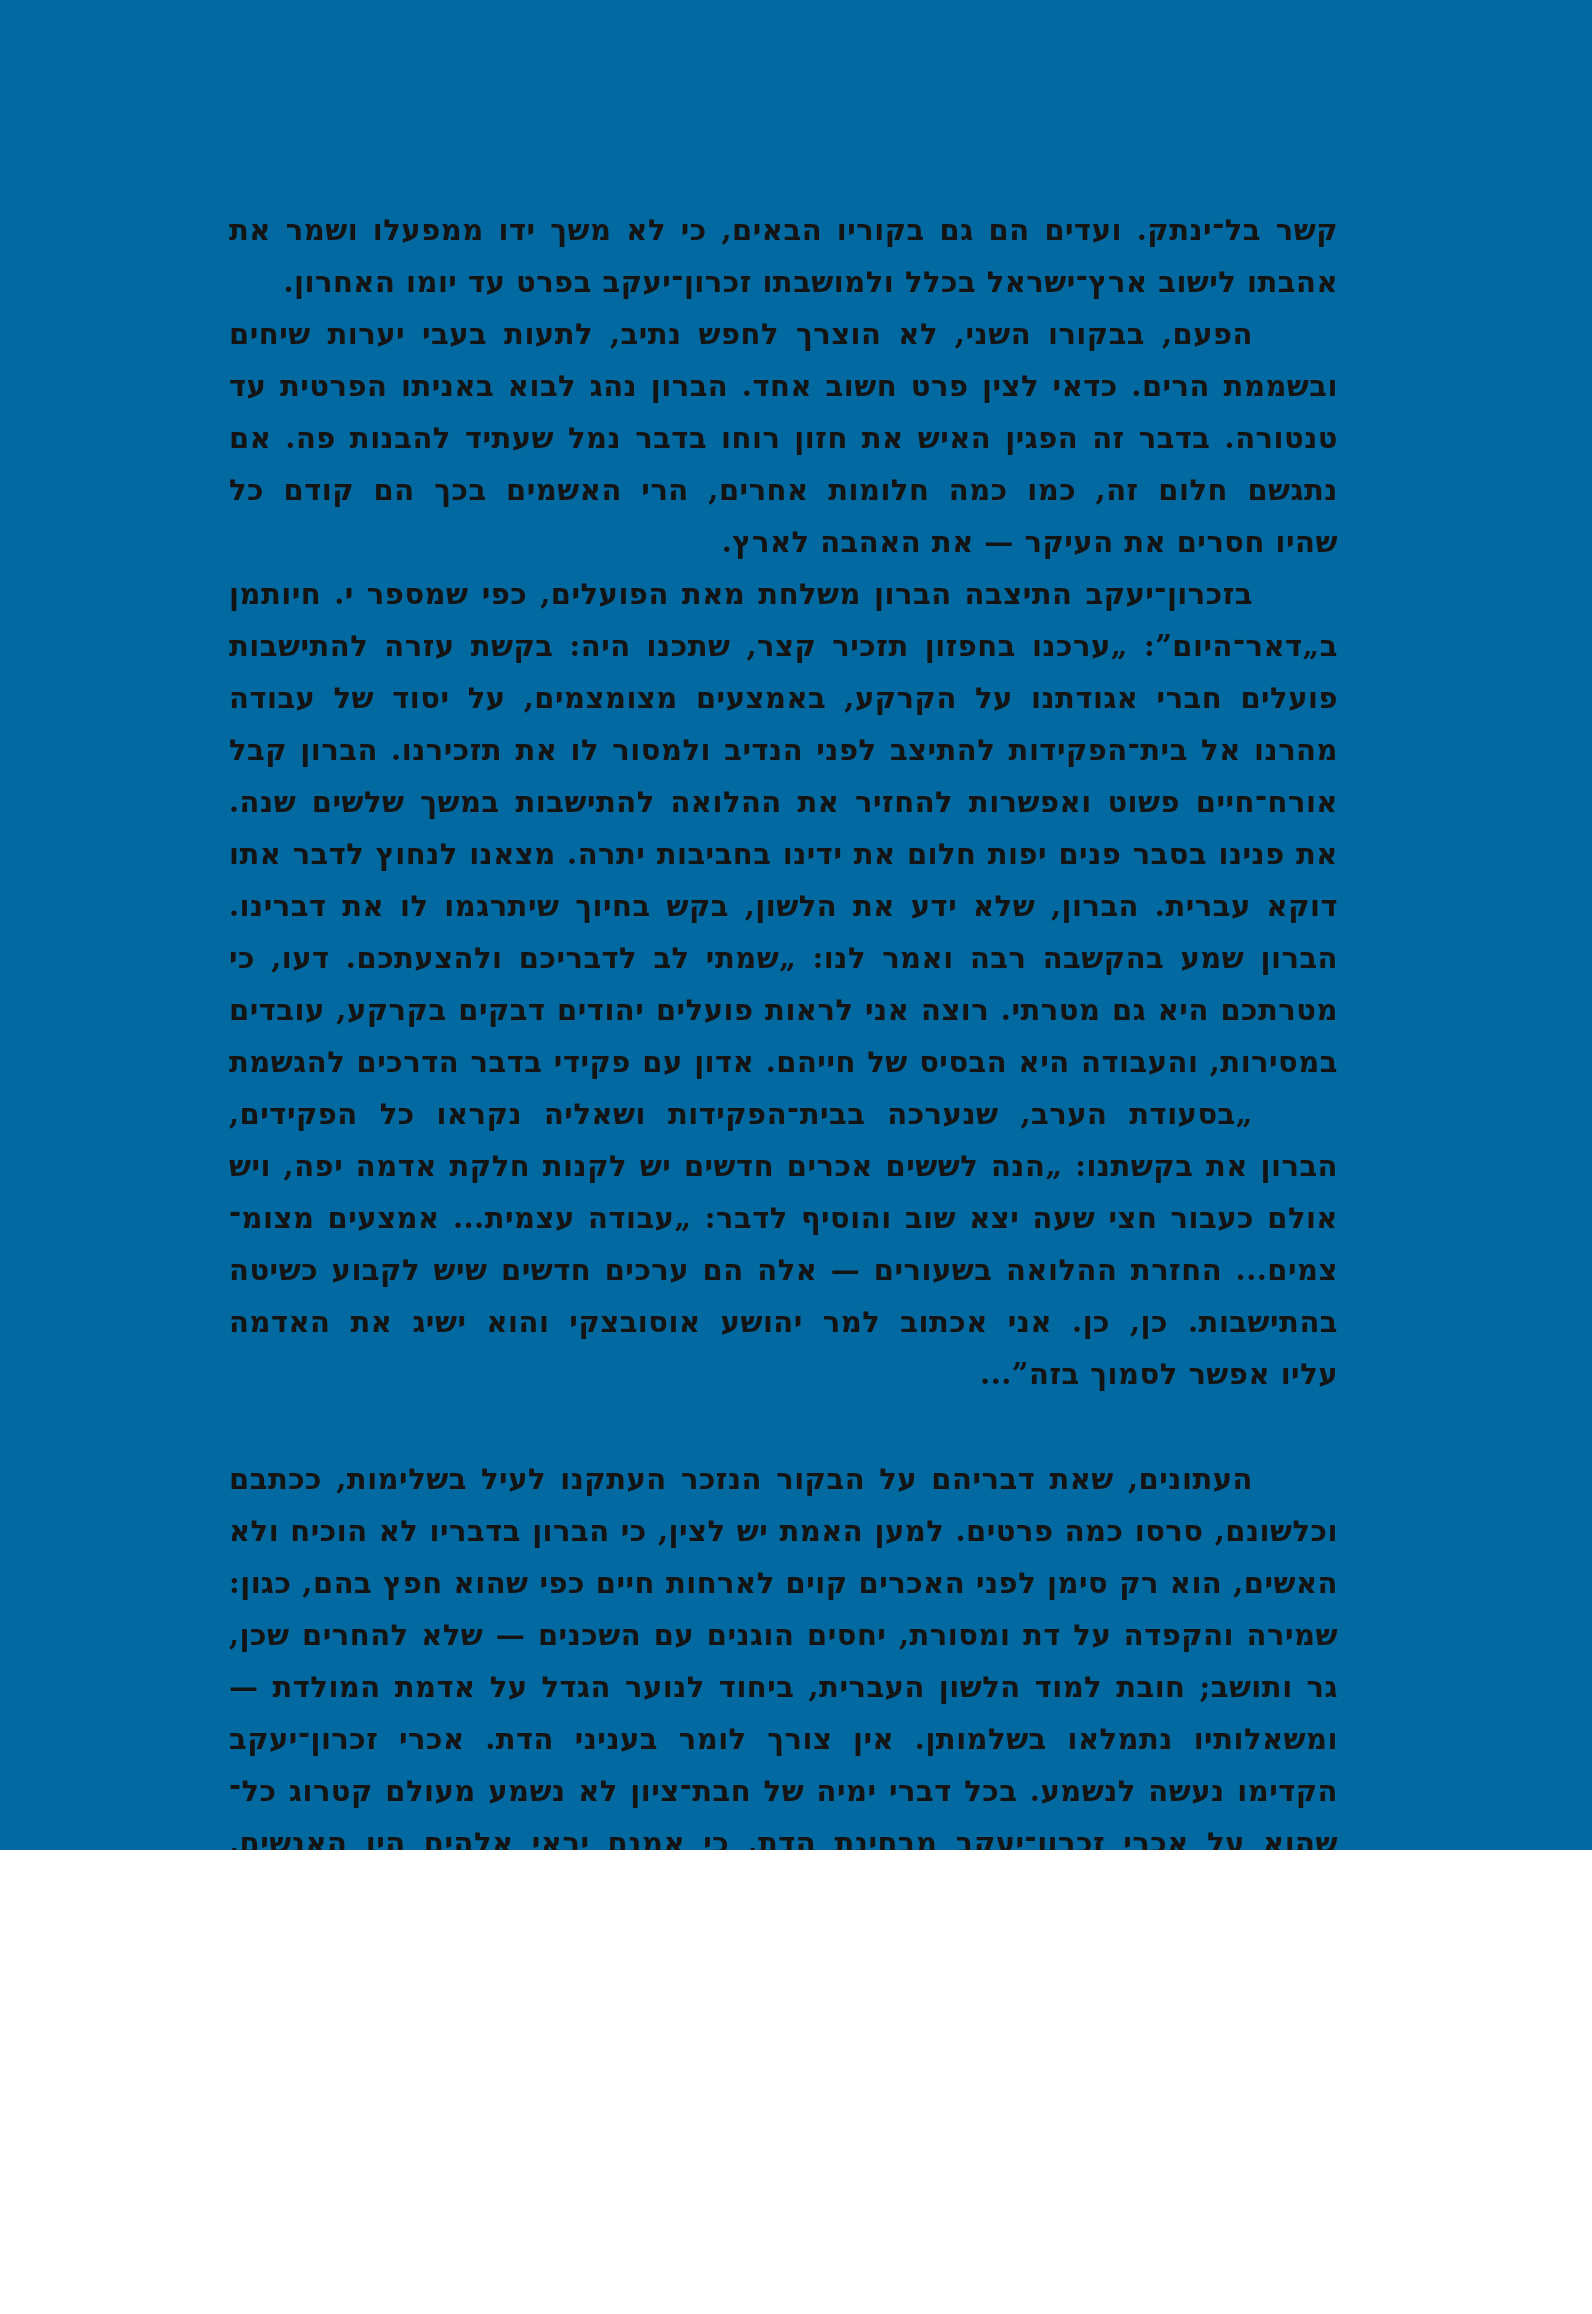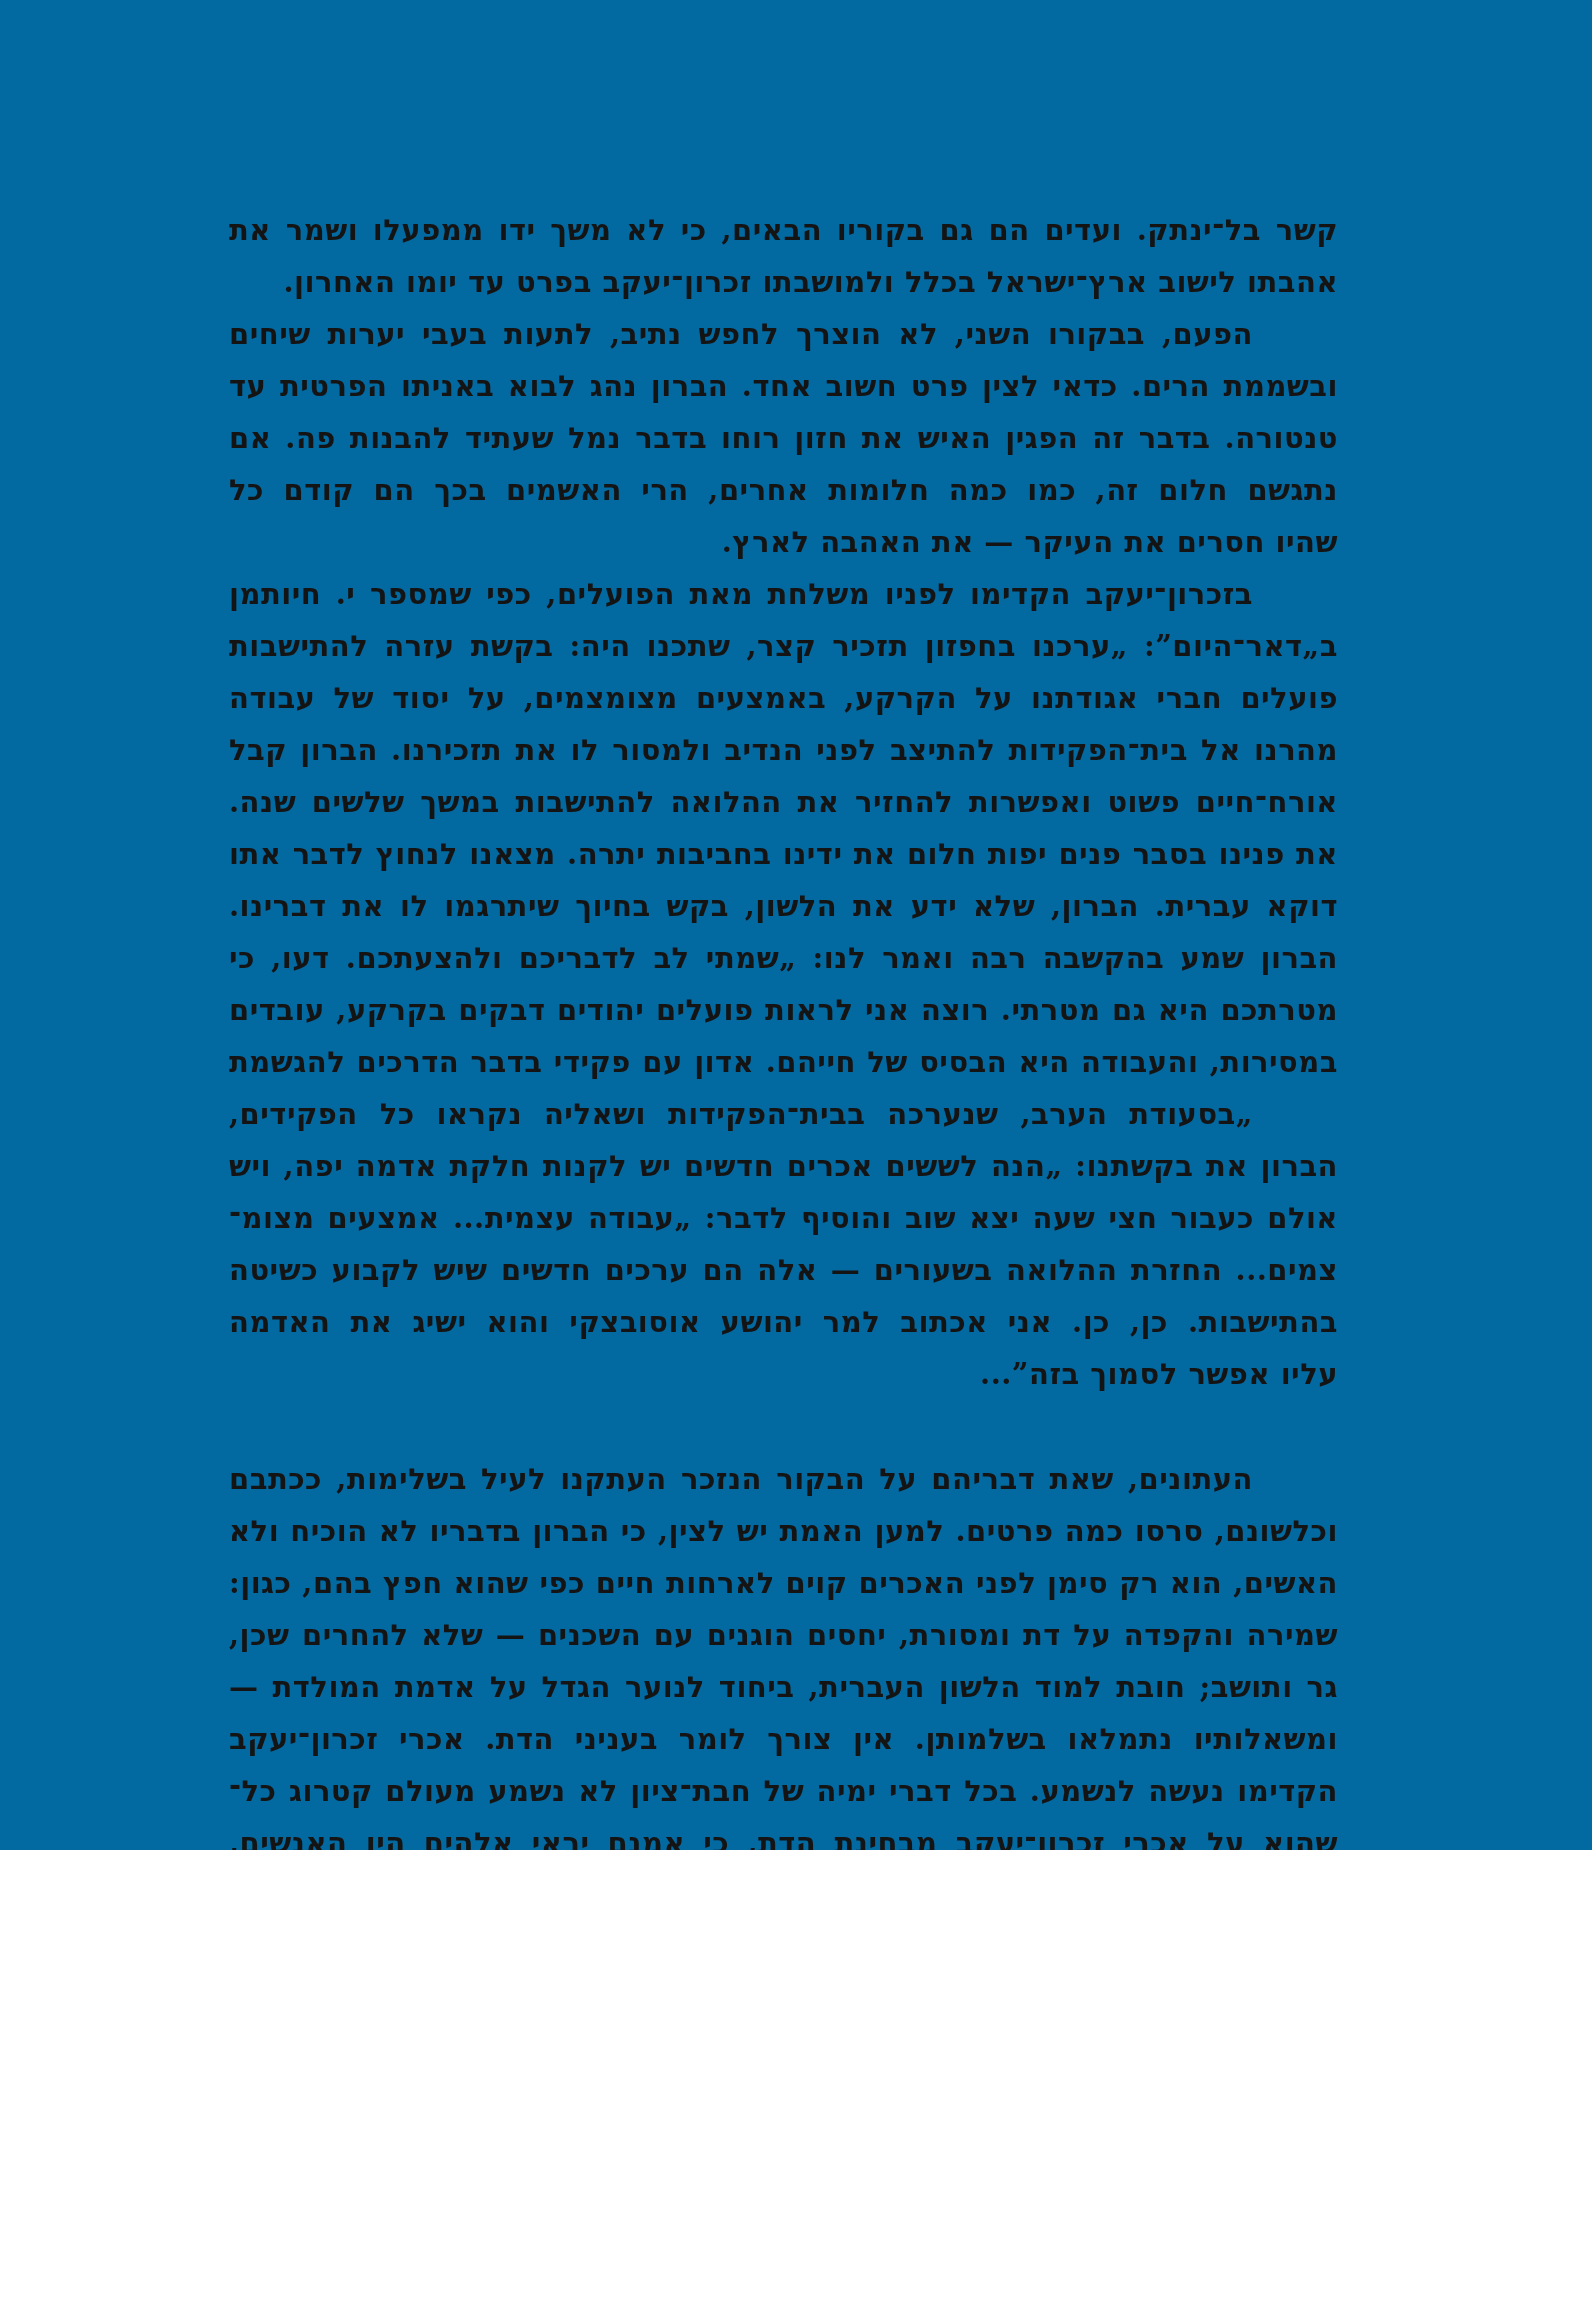--- a/index.html
+++ b/index.html
@@ -68,21 +68,21 @@
         <div class="line last">אהבתו לישוב ארץ־ישראל בכלל ולמושבתו זכרון־יעקב בפרט עד יומו האחרון.</div>
       </div>
       <div class="paragraph">
         <div class="line indent">הפעם, בבקורו השני, לא הוצרך לחפש נתיב, לתעות בעבי יערות שיחים</div>
         <div class="line">ובשממת הרים. כדאי לצין פרט חשוב אחד. הברון נהג לבוא באניתו הפרטית עד</div>
         <div class="line">טנטורה. בדבר זה הפגין האיש את חזון רוחו בדבר נמל שעתיד להבנות פה. אם לא</div>
         <div class="line">נתגשם חלום זה, כמו כמה חלומות אחרים, הרי האשמים בכך הם קודם כל הפקידים,</div>
         <div class="line last">שהיו חסרים את העיקר — את האהבה לארץ.</div>
       </div>
       <div class="paragraph">
-        <div class="line indent">בזכרון־יעקב הקדימו לפניו משלחת מאת הפועלים, כפי שמספר י. חיותמן</div>
+        <div class="line indent">בזכרון־יעקב התיצבה הברון משלחת מאת הפועלים, כפי שמספר י. חיותמן</div>
         <div class="line">ב„דאר־היום”: „ערכנו בחפזון תזכיר קצר, שתכנו היה: בקשת עזרה להתישבות</div>
         <div class="line">פועלים חברי אגודתנו על הקרקע, באמצעים מצומצמים, על יסוד של עבודה עצמית,</div>
         <div class="line">מהרנו אל בית־הפקידות להתיצב לפני הנדיב ולמסור לו את תזכירנו. הברון קבל</div>
         <div class="line">אורח־חיים פשוט ואפשרות להחזיר את ההלואה להתישבות במשך שלשים שנה.</div>
         <div class="line">את פנינו בסבר פנים יפות חלום את ידינו בחביבות יתרה. מצאנו לנחוץ לדבר אתו</div>
         <div class="line">דוקא עברית. הברון, שלא ידע את הלשון, בקש בחיוך שיתרגמו לו את דברינו.</div>
         <div class="line">הברון שמע בהקשבה רבה ואמר לנו: „שמתי לב לדבריכם ולהצעתכם. דעו, כי</div>
         <div class="line">מטרתכם היא גם מטרתי. רוצה אני לראות פועלים יהודים דבקים בקרקע, עובדים</div>
         <div class="line">במסירות, והעבודה היא הבסיס של חייהם. אדון עם פקידי בדבר הדרכים להגשמת</div>
       </div>

